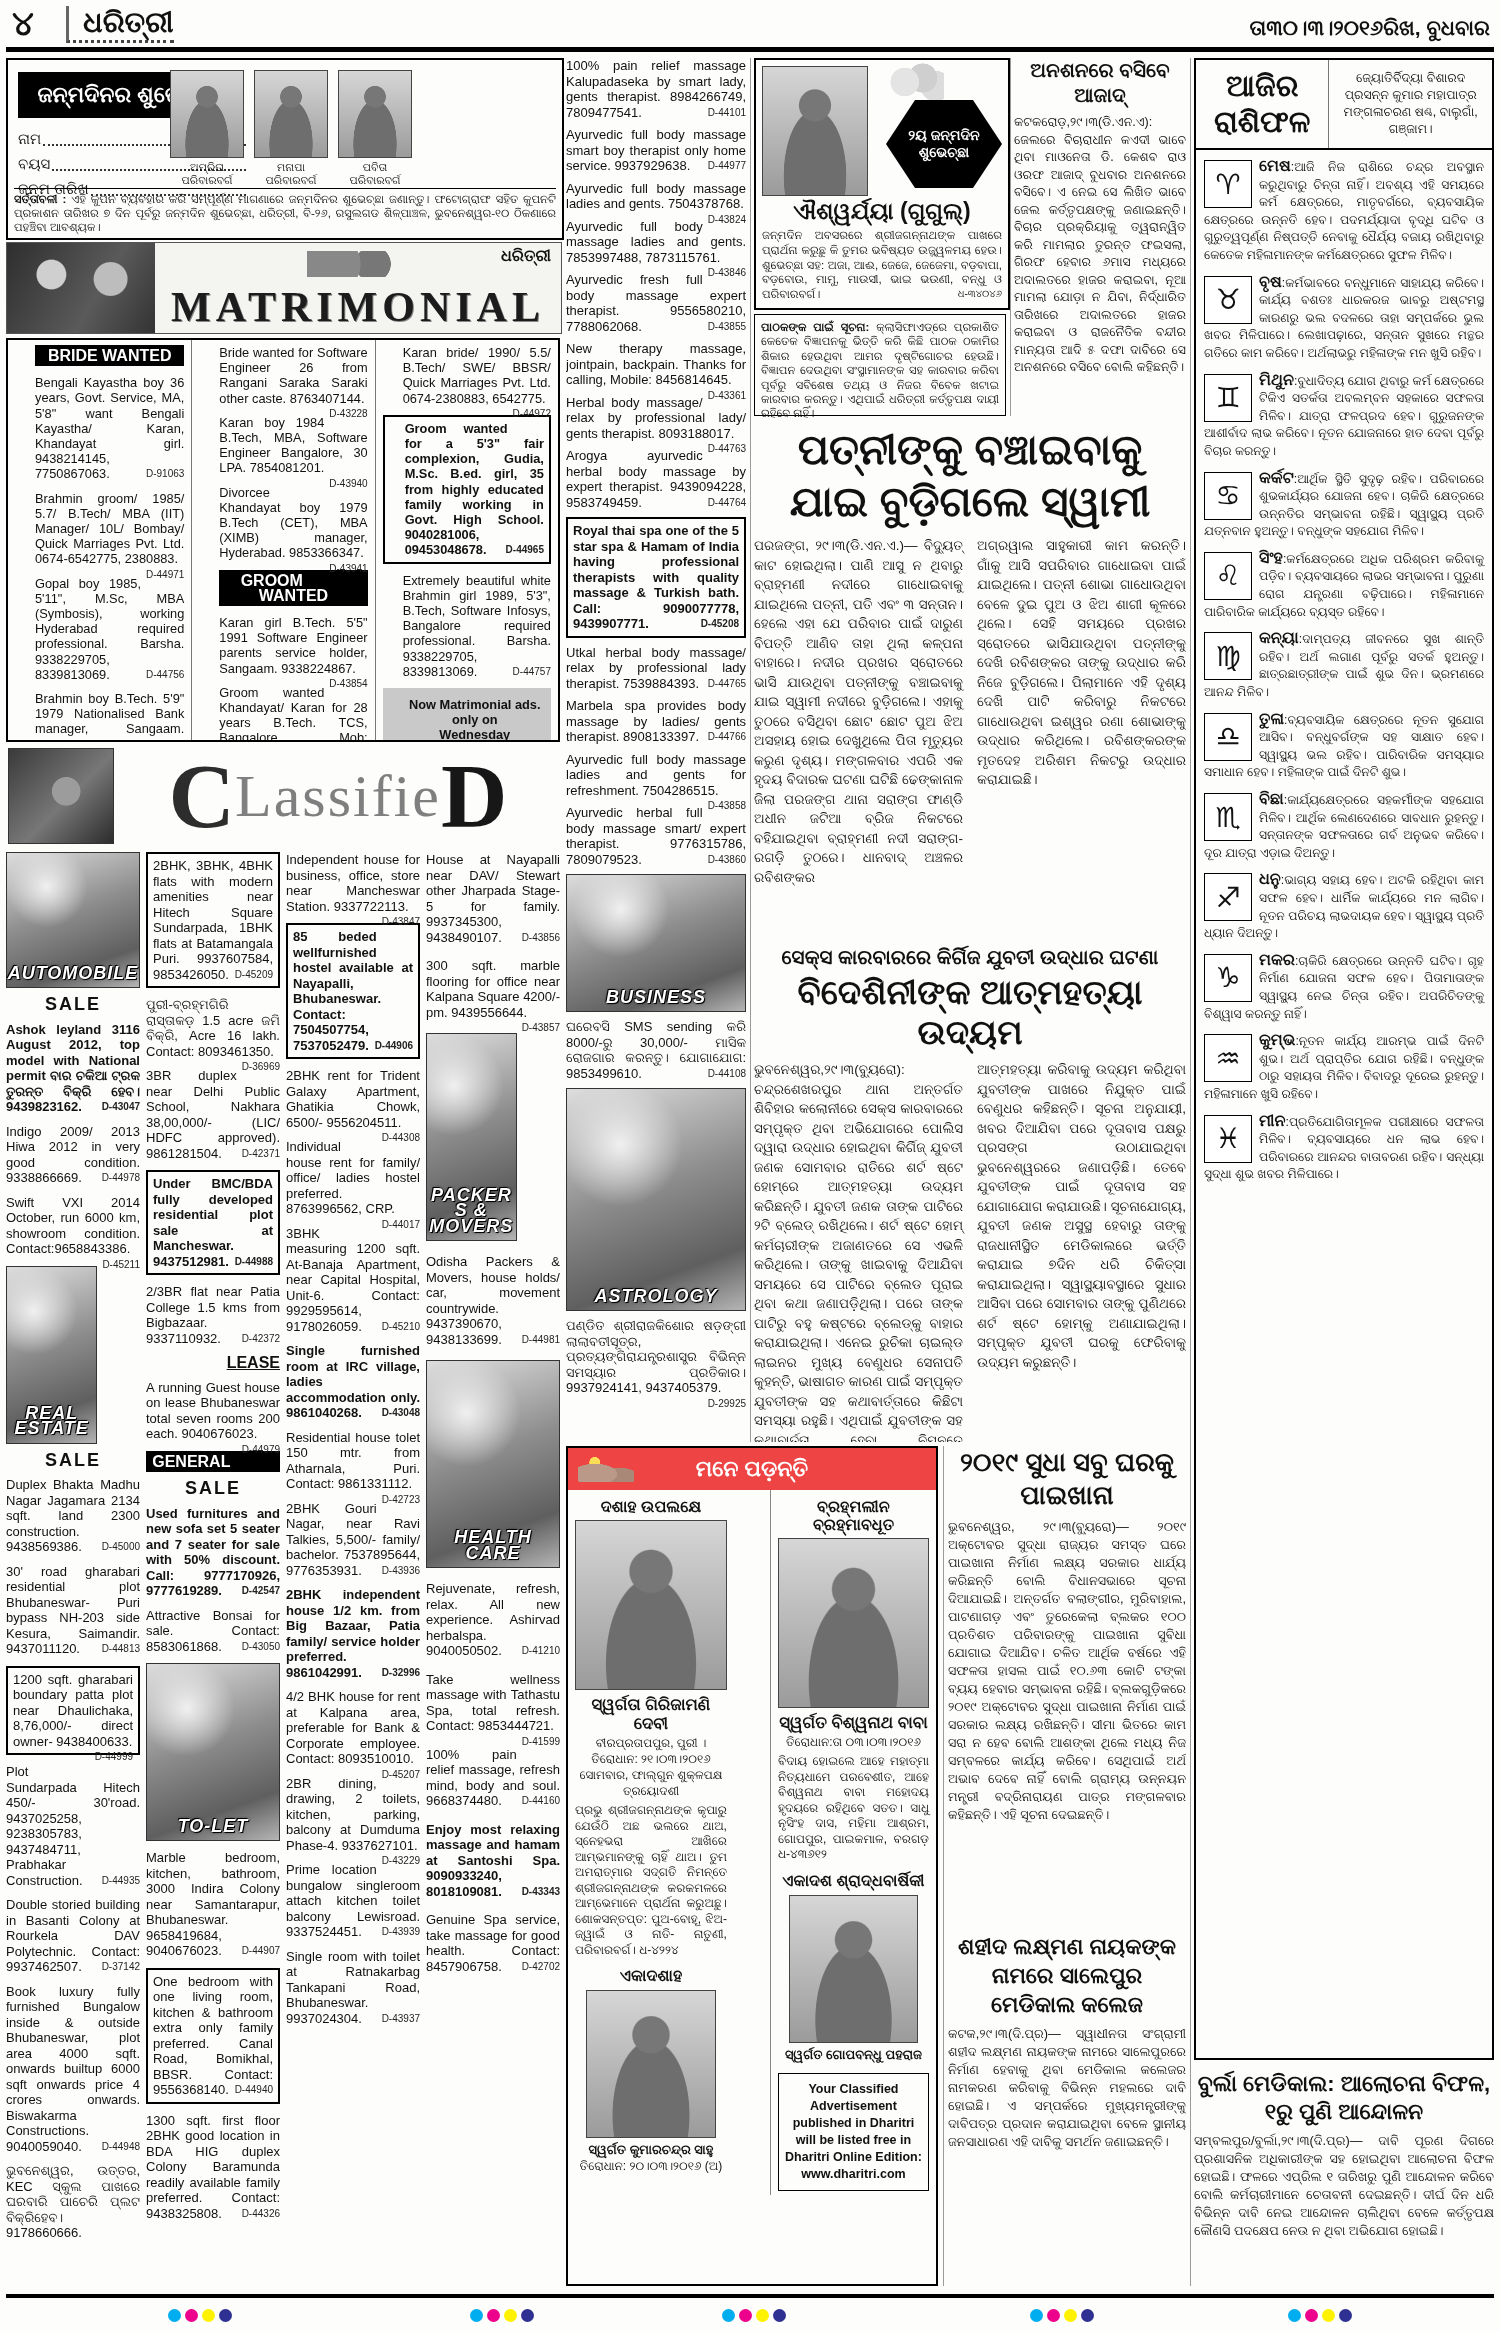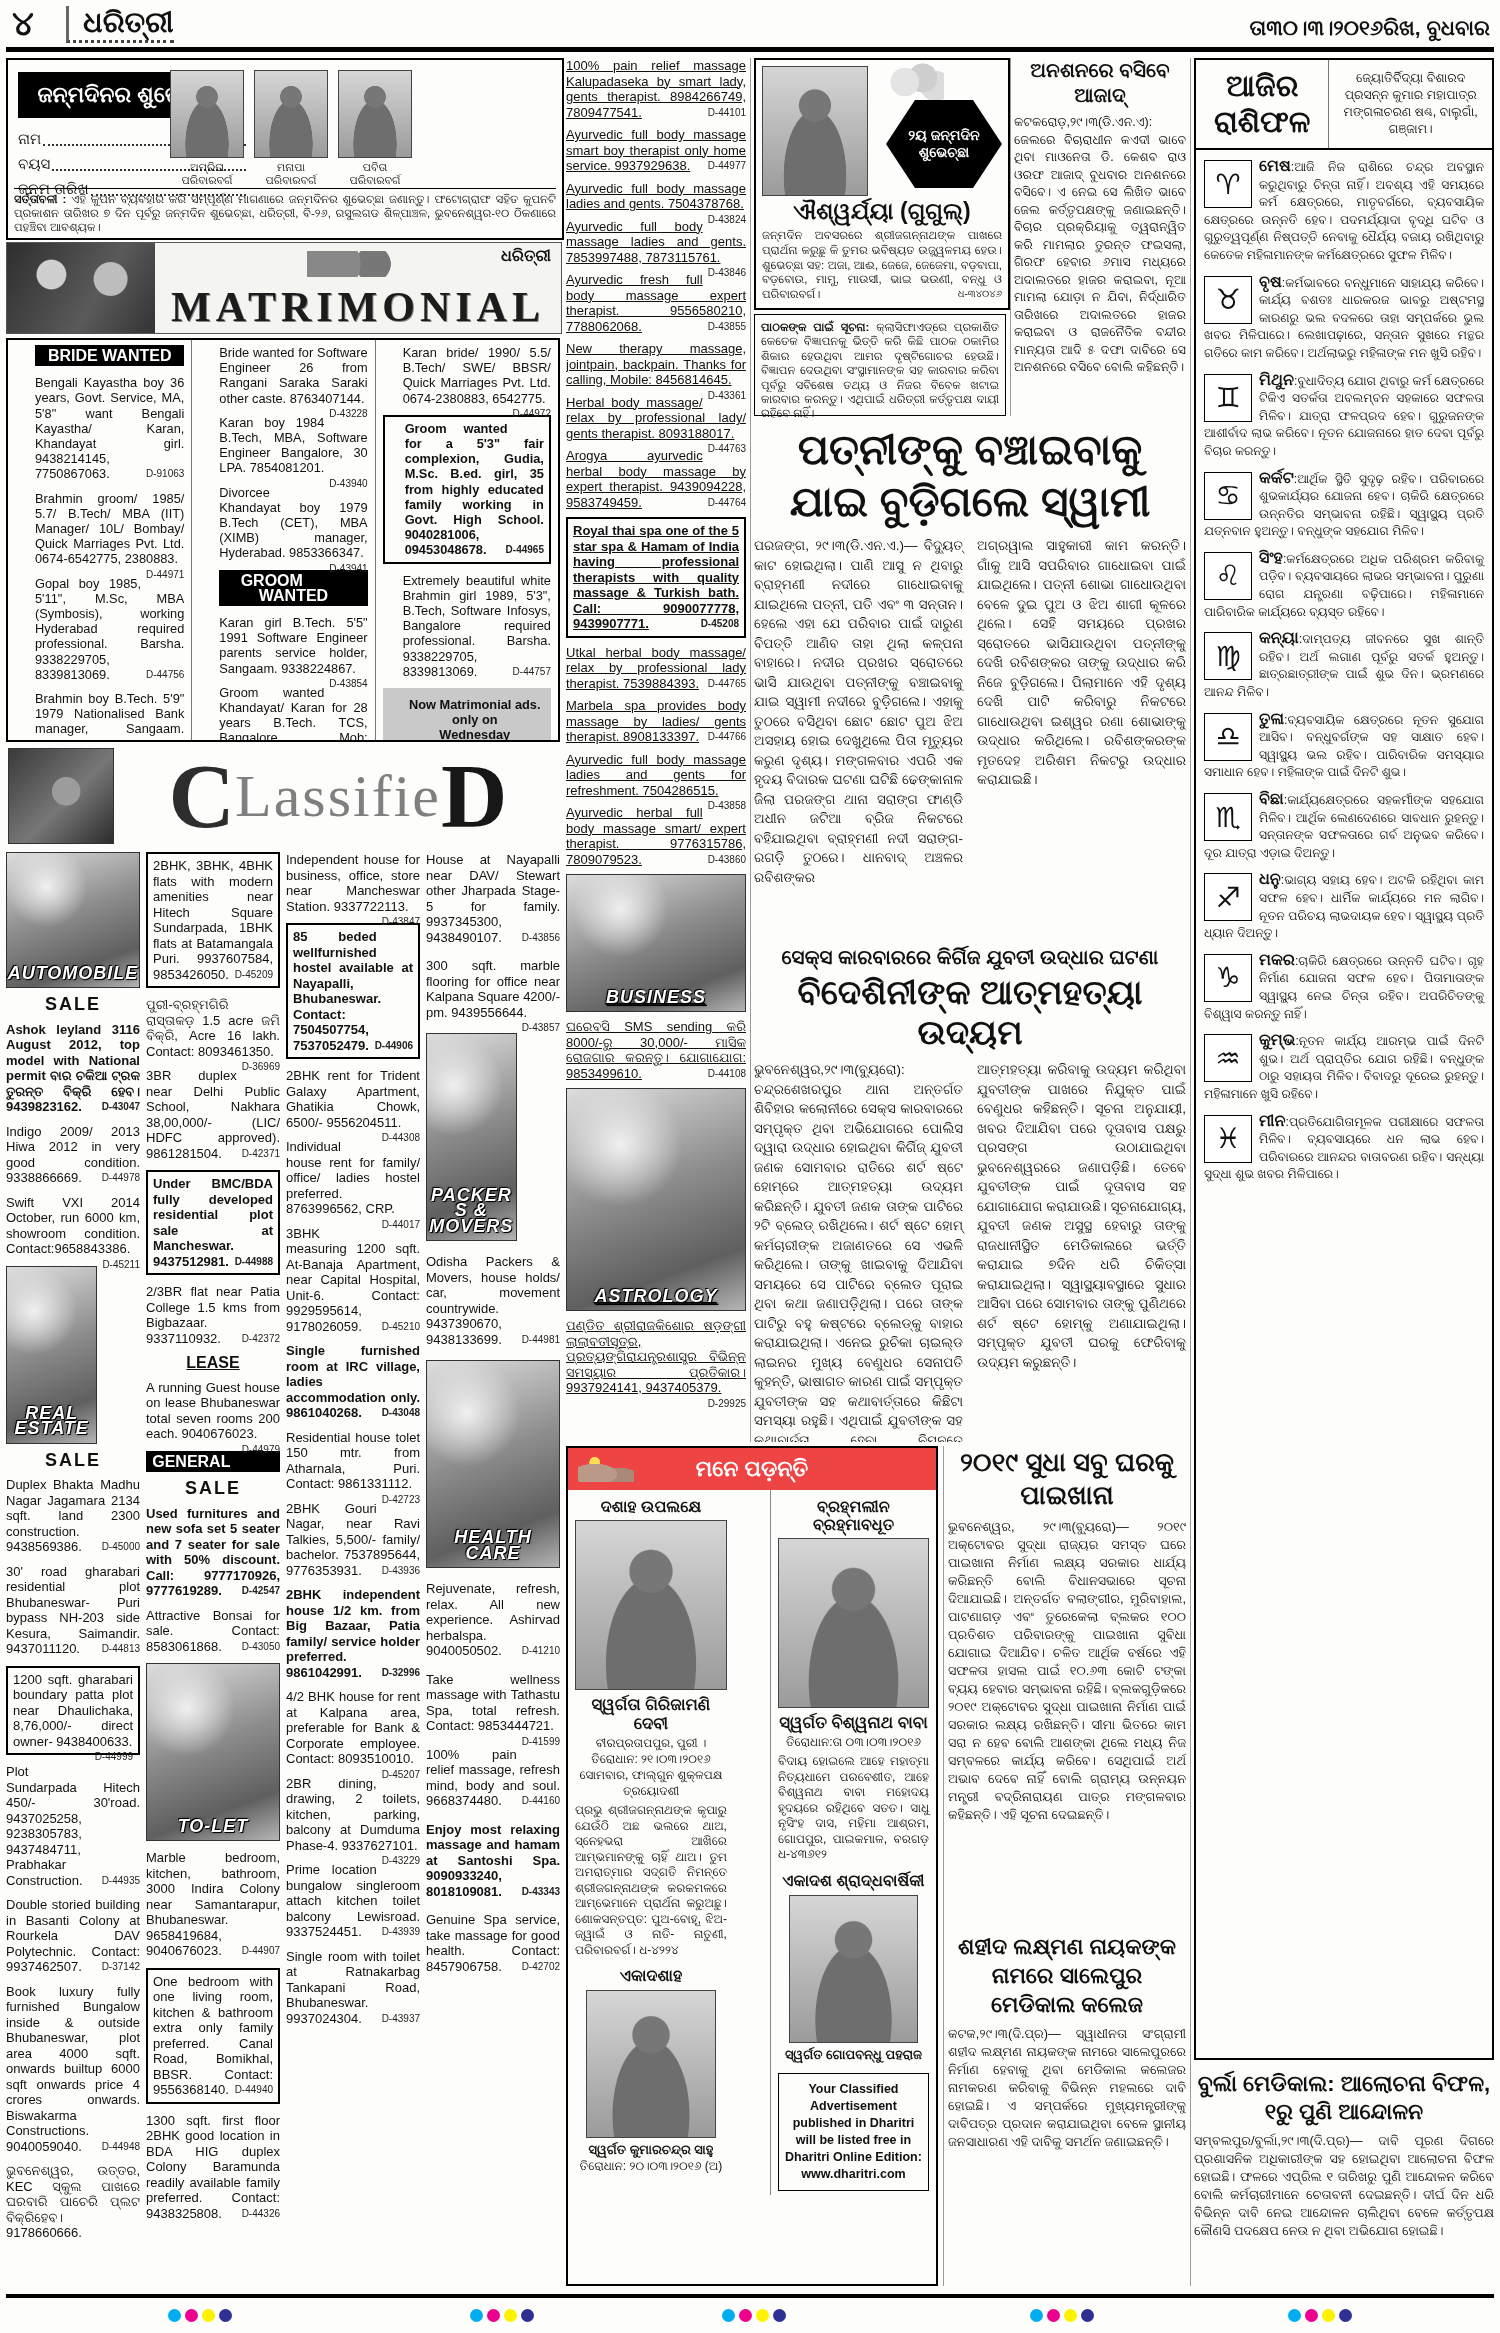--- a/index.html
+++ b/index.html
@@ -20,42 +20,42 @@
   .ad-img:not(:empty){display:flex;align-items:flex-end;justify-content:center;border:1px solid #333;
      background:radial-gradient(circle at 30% 25%,#f0f0f0 0,rgba(0,0,0,0) 30%),linear-gradient(160deg,#dedede,#8d8d8d 45%,#5f5f5f 78%,#b5b5b5);
      font-weight:bold;font-style:italic;color:#fff;font-size:18px;letter-spacing:1px;
      text-shadow:0 0 3px #000,1px 1px 0 #000,-1px -1px 0 #000;padding-bottom:6px;margin-bottom:5px;height:170px;text-align:center;}
   .h128 .ad-img:not(:empty){height:128px;} .h130 .ad-img:not(:empty){height:130px;}
   .h200 .ad-img:not(:empty){height:200px;} .h215 .ad-img:not(:empty){height:215px;}
   .ad-hdr{display:none;}
   .ad-hdr:not(:empty){display:block;}
   .hdr-black .ad-hdr{background:#000;color:#fff;text-align:center;font-weight:bold;font-size:16px;padding:3px 0;margin-bottom:8px;}
   .hdr-plain .ad-hdr{text-align:center;font-weight:bold;font-size:18px;letter-spacing:2px;margin-bottom:6px;}
-  .hdr-under .ad-hdr{text-align:center;font-weight:bold;font-size:16px;text-decoration:underline;}
+  .hdr-under .ad-hdr{text-align:right;font-weight:bold;font-size:16px;text-decoration:underline;}
   .bold{font-weight:bold;}
   .boxed{border:2px solid #000;padding:4px 5px;}
   .promo{background:#c9c9c9;text-align:center;font-weight:bold;white-space:pre-line;padding:9px 4px;font-size:13.5px;line-height:18px;}
   
   .portrait{border:1px solid #444;
      background:radial-gradient(circle at 50% 30%,#777 15%,rgba(0,0,0,0) 16%),
                 radial-gradient(ellipse at 50% 85%,#6e6e6e 42%,rgba(0,0,0,0) 43%),
                 linear-gradient(#d6d6d6,#9b9b9b);}
   
   .coupon{left:6px;top:58px;width:554px;height:178px;border:2px solid #000;}
   .ctitle{position:absolute;left:10px;top:12px;width:218px;height:46px;background:#000;color:#fff;
           font-size:22px;font-weight:bold;text-align:center;line-height:46px;}
   .cfields{position:absolute;left:10px;top:66px;width:230px;}
   .cfield{display:flex;font-size:15px;line-height:25px;}
   .cfield i{flex:1;border-bottom:2px dotted #333;margin:0 2px 5px;}
   .cphotos{position:absolute;right:150px;top:10px;display:flex;gap:10px;}
   .cphoto{width:74px;text-align:center;font-size:11px;line-height:13px;}
   .cphoto .portrait{width:72px;height:86px;margin-bottom:3px;}
   .cterms{position:absolute;left:6px;right:6px;bottom:4px;border-top:1.5px solid #000;padding-top:3px;font-size:11.5px;line-height:14px;text-align:justify;}
   
-  .mcol{left:566px;top:58px;width:180px;height:1384px;overflow:hidden;text-decoration:underline;}
+  .mcol{left:566px;top:58px;width:180px;height:1384px;overflow:hidden;}
   .mcol .ad{margin-bottom:7px;}
   
   .babybox{left:754px;top:58px;width:252px;height:248px;border:2px solid #000;}
   .bphoto{position:absolute;left:6px;top:6px;width:104px;height:128px;}
   .balloons{position:absolute;right:64px;top:2px;width:56px;height:40px;
      background:radial-gradient(circle at 30% 50%,#e4e4e4 0 32%,rgba(0,0,0,0) 33%),
                 radial-gradient(circle at 62% 40%,#cfcfcf 0 34%,rgba(0,0,0,0) 35%),
                 radial-gradient(circle at 85% 60%,#dcdcdc 0 28%,rgba(0,0,0,0) 29%);}
   .hexbadge{position:absolute;right:6px;top:40px;width:96px;height:88px;background:#000;color:#fff;
      clip-path:polygon(25% 0,75% 0,100% 50%,75% 100%,25% 100%,0 50%);

